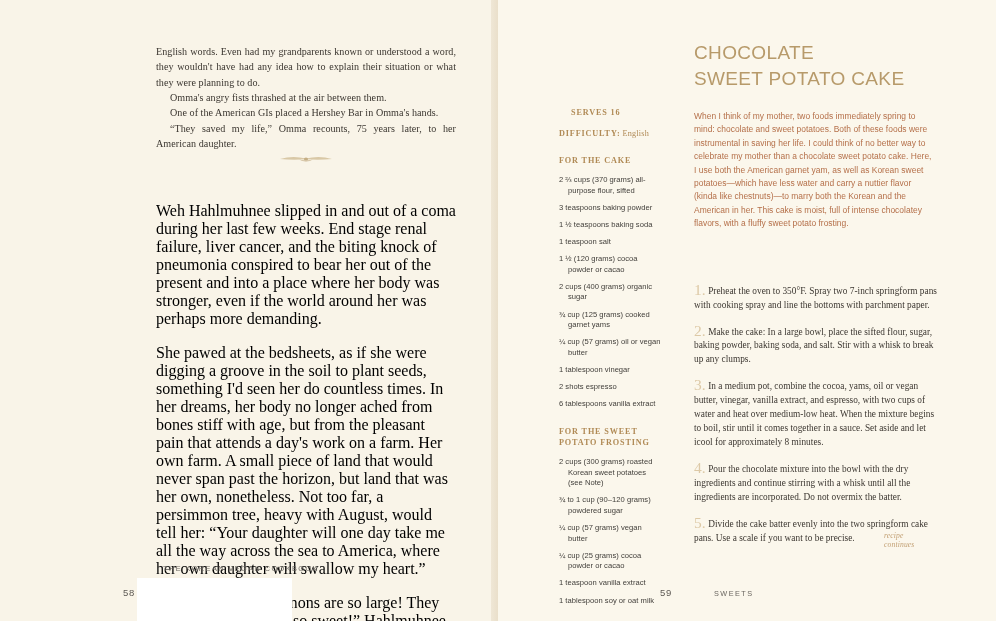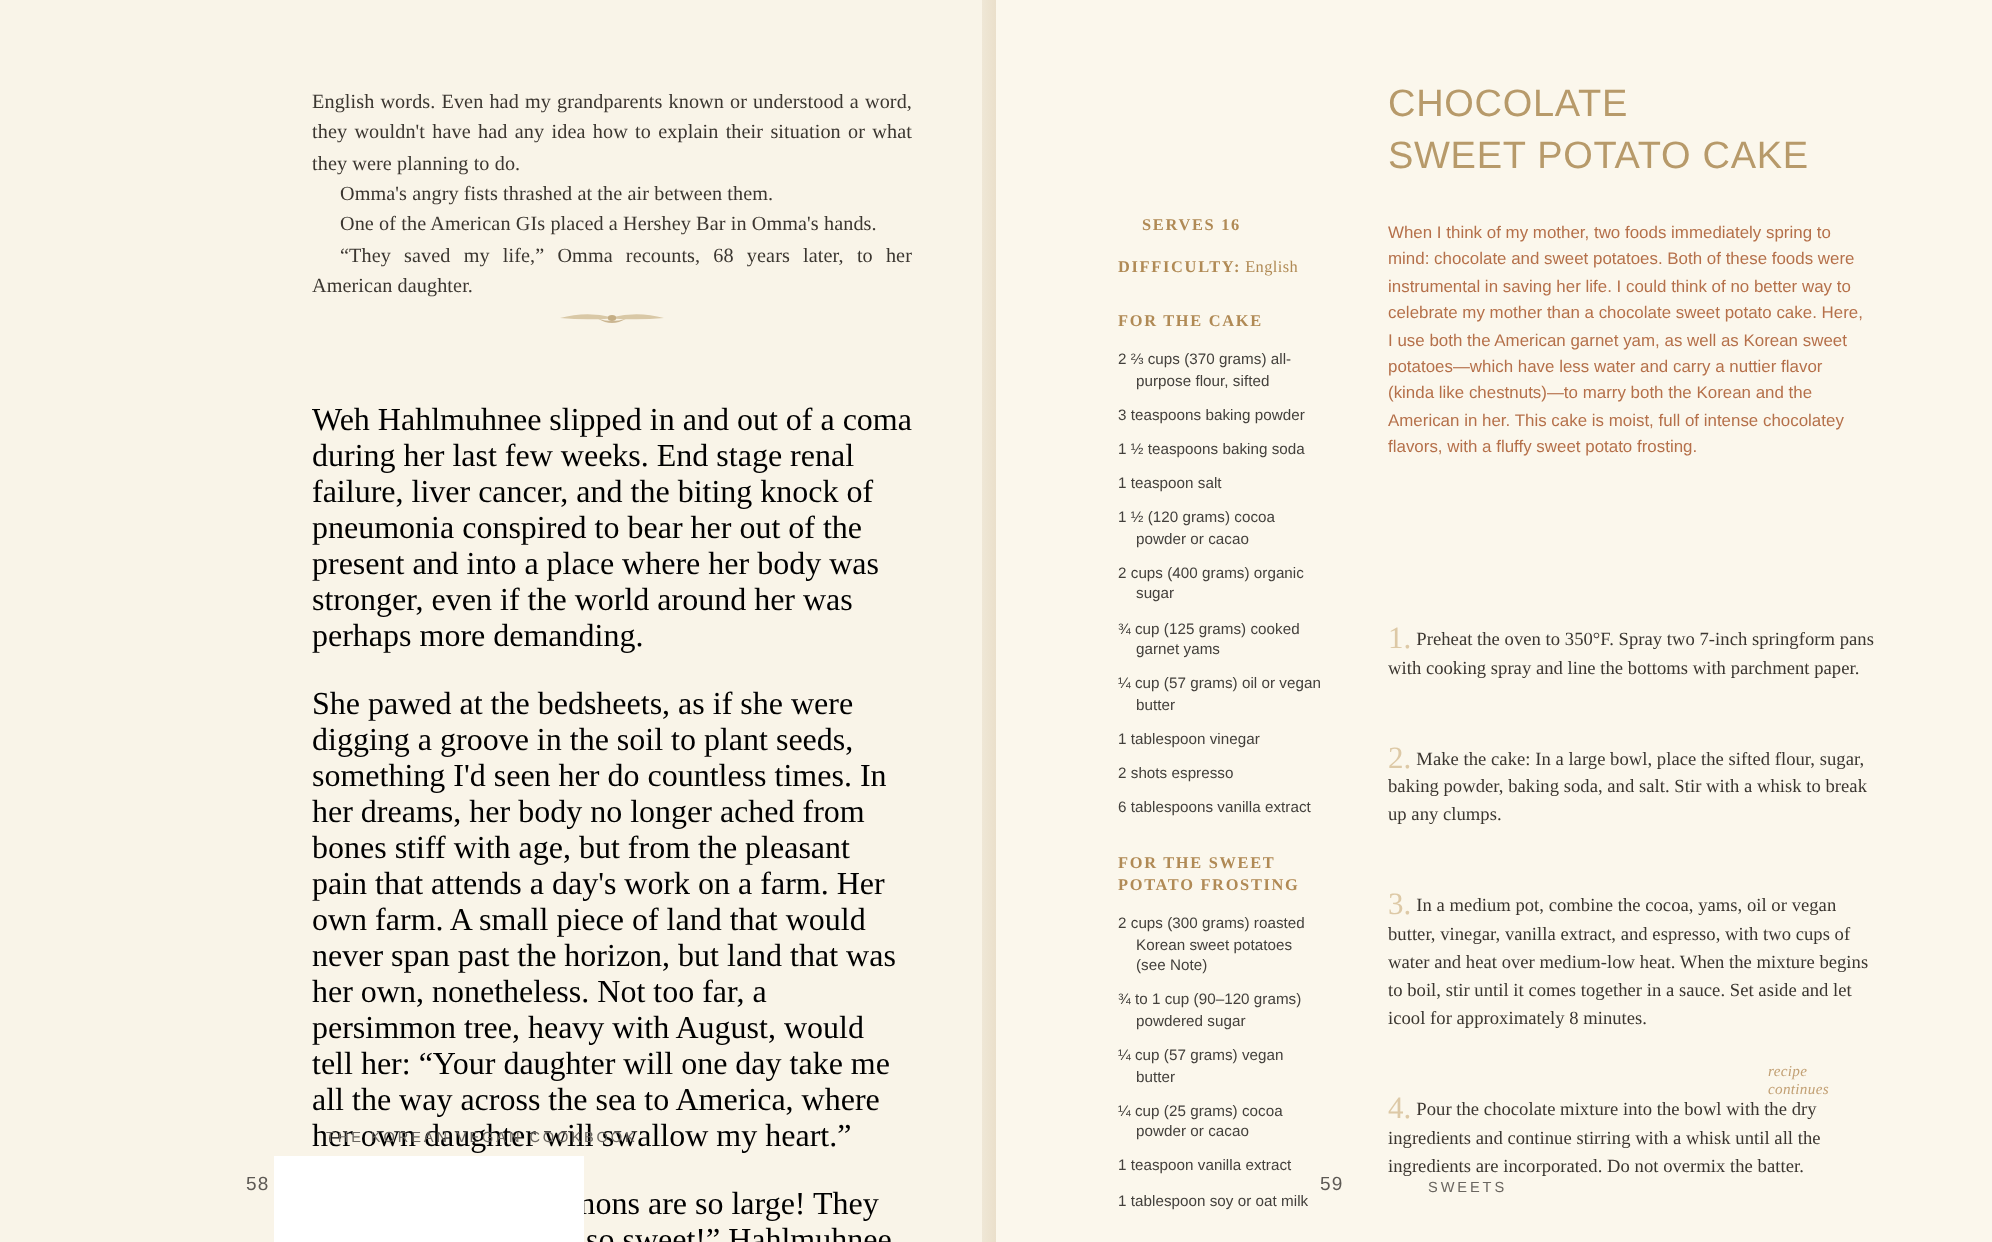--- a/index.html
+++ b/index.html
@@ -219,21 +219,20 @@
   }
   .steps {
     position: absolute;
     left: 0;
     top: 282px;
     width: 243px;
   }
   .step {
     position: relative;
     margin-bottom: 11px;
-    margin-top: 30px;
   }
   .step-text {
     font-family: "Liberation Serif", serif;
     font-size: 9.3px;
     line-height: 14.1px;
     color: #3b3630;
     margin: 0;
     letter-spacing: 0.02px;
   }
   .step-num {
@@ -280,21 +279,21 @@
 <body>
 
 <div class="spread">
 
   <div class="page-left">
 
     <div class="narrative">
       <p>English words. Even had my grandparents known or understood a word, they wouldn't have had any idea how to explain their situation or what they were planning to do.</p>
       <p class="indent">Omma's angry fists thrashed at the air between them.</p>
       <p class="indent">One of the American GIs placed a Hershey Bar in Omma's hands.</p>
-      <p class="indent">“They saved my life,” Omma recounts, 68 years later, to her American daughter.</p>
+      <p class="indent">“They saved my life,” Omma recounts, 75 years later, to her American daughter.</p>
     </div>
 
     <div class="ornament">
       <svg width="58" height="12" viewBox="0 0 58 12" aria-hidden="true">
         <path d="M3 6 Q16 2.4 29 5.6 Q42 2.4 55 6 Q42 7.2 29 6.2 Q16 7.2 3 6 Z" fill="#d9c8a6"></path>
         <path d="M22 6.4 Q29 10.6 36 6.4 Q29 8.6 22 6.4 Z" fill="#cbb692"></path>
         <ellipse cx="29" cy="6" rx="2.1" ry="1.5" fill="#c5ae85"></ellipse>
       </svg>
     </div>
 

